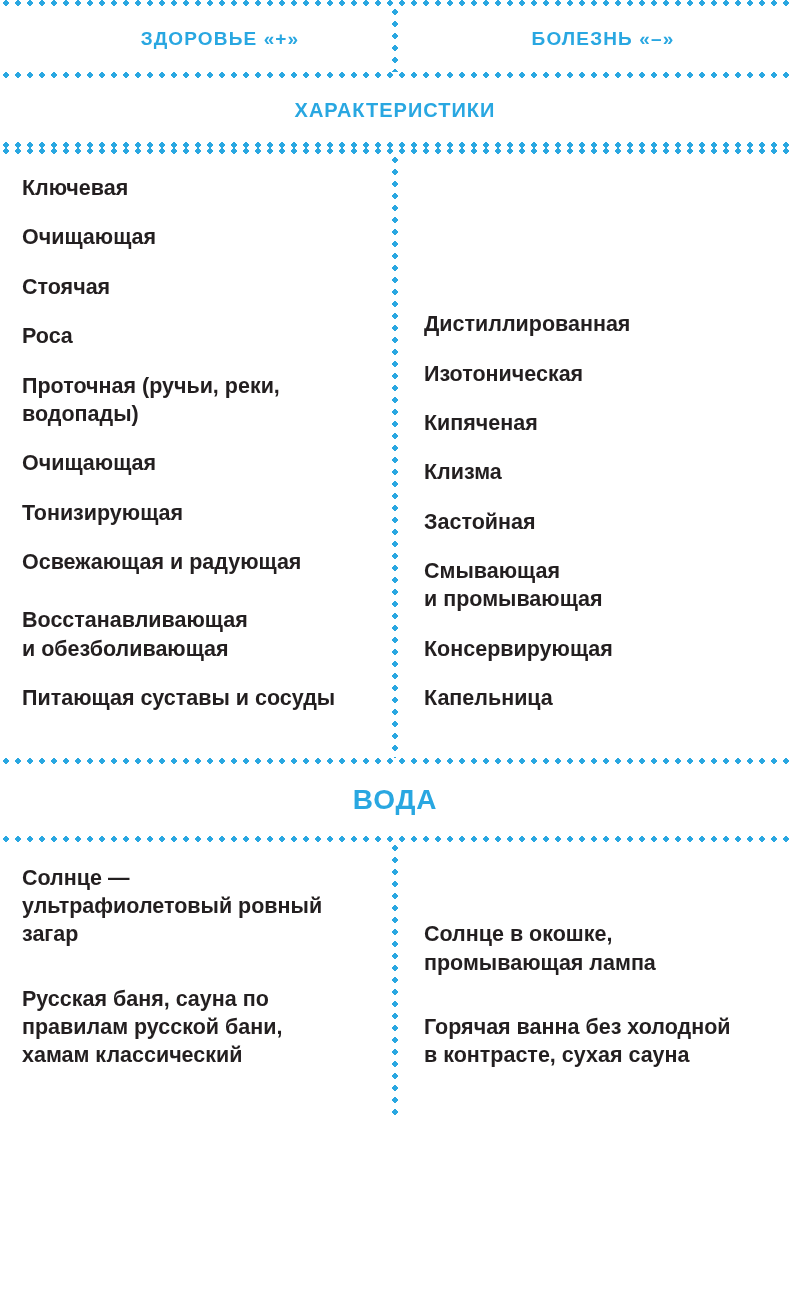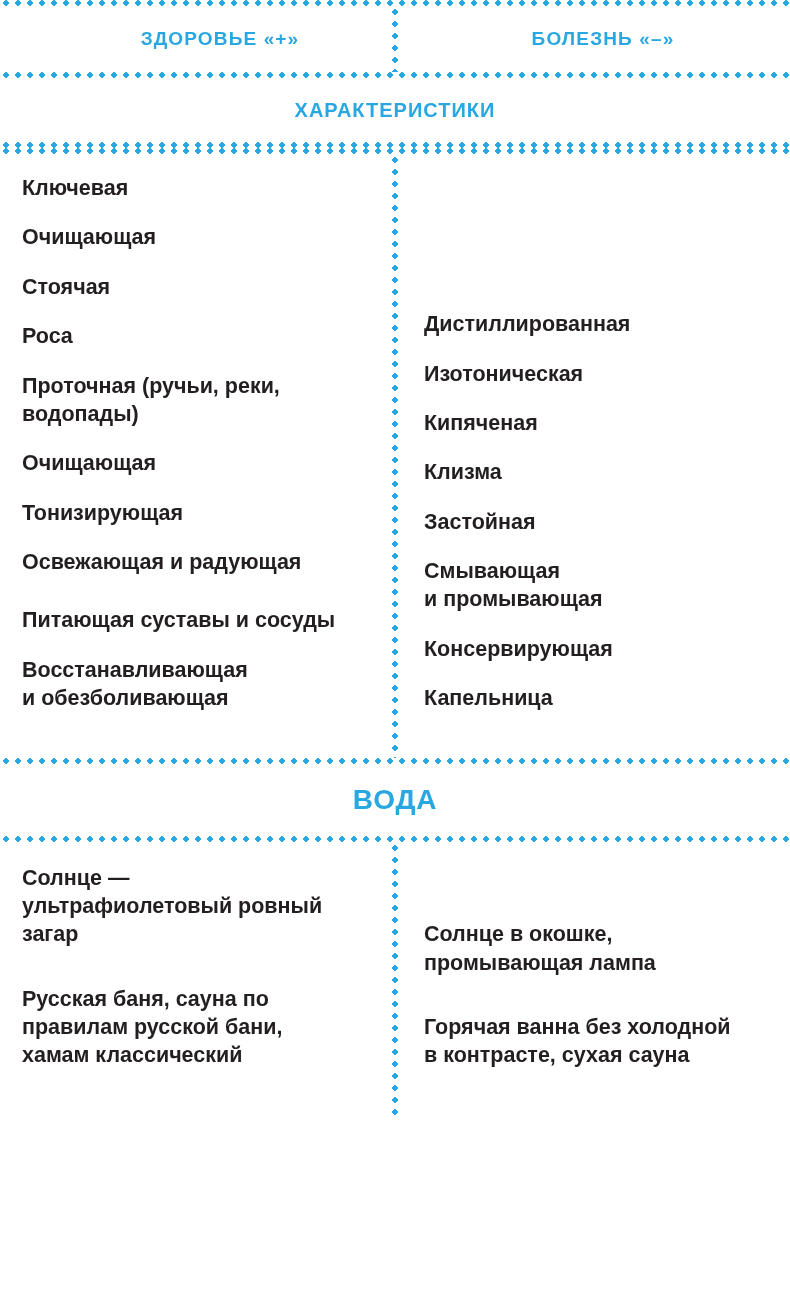--- a/index.html
+++ b/index.html
@@ -160,23 +160,23 @@
       <div class="col">
         <p class="entry">Ключевая</p>
         <p class="entry">Очищающая</p>
         <p class="entry">Стоячая</p>
         <p class="entry">Роса</p>
         <p class="entry">Проточная (ручьи, реки,
 водопады)</p>
         <p class="entry">Очищающая</p>
         <p class="entry">Тонизирующая</p>
         <p class="entry gap-md">Освежающая и радующая</p>
-        <p class="entry">Питающая суставы и сосуды</p>
         <p class="entry">Восстанавливающая
 и обезболивающая</p>
+        <p class="entry">Питающая суставы и сосуды</p>
       </div>
       <div class="col right">
         <p class="entry">Дистиллированная</p>
         <p class="entry">Изотоническая</p>
         <p class="entry">Кипяченая</p>
         <p class="entry">Клизма</p>
         <p class="entry">Застойная</p>
         <p class="entry">Смывающая
 и промывающая</p>
         <p class="entry">Консервирующая</p>

